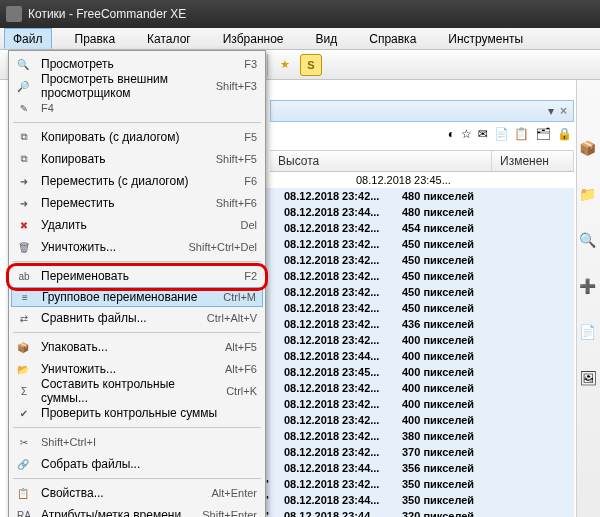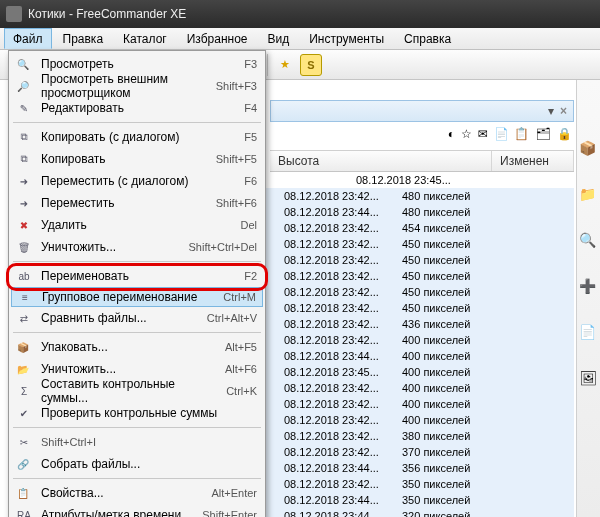--- a/index.html
+++ b/index.html
@@ -24,21 +24,21 @@
     gap: 6px;
   }
   .titlebar .app-icon { width: 16px; height: 16px; background:#777; border-radius:2px;}
   .menubar {
     height: 22px;
     background: linear-gradient(#f7f7f7,#e9e9e9);
     border-bottom: 1px solid #c0c0c0;
     display: flex;
     align-items: stretch;
     padding-left: 4px;
-    gap: 2px;
+    gap: 14px;
   }
   .menubar .menu-item {
     padding: 3px 8px;
     border: 1px solid transparent;
     cursor: default;
   }
   .menubar .menu-item.active {
     background:#cde6f7;
     border:1px solid #7ab6e0;
     border-bottom:1px solid #cde6f7;
@@ -97,21 +97,21 @@
     display:flex;
     align-items:center;
     font-size:11px;
     white-space:nowrap;
   }
   .row .c-icon{width:18px;display:flex;justify-content:center;}
   .row .c-name{width:178px;overflow:hidden;text-overflow:ellipsis;}
   .row .c-type{width:76px;padding-left:4px;}
   .row .c-mod{width:118px;padding-left:4px;}
   .row .c-h{width:100px;padding-left:4px;}
-  .row.sel{background:#e6f0fb;}
+  .row.sel{background:#e6f0fb;font-weight:bold;}
   .row.sel .c-type,.row.sel .c-mod,.row.sel .c-h{background:#e6f0fb;}
   .fi{width:14px;height:12px;border:1px solid #999;background:#fff;position:relative;}
   .fi.gif{background:linear-gradient(#7aa9e6,#b9d3f3);border-color:#5a8bd0;}
   
   .dropdown{
     position:absolute;
     top:50px; left:8px;
     width:258px;
     background:#f4f4f4;
     border:1px solid #9a9a9a;
@@ -161,22 +161,22 @@
   <span class="app-icon"></span>
   <span>Котики - FreeCommander XE</span>
 </div>
 
 <div class="menubar" id="menubar">
     <div class="menu-item active">Файл</div>
     <div class="menu-item">Правка</div>
     <div class="menu-item">Каталог</div>
     <div class="menu-item">Избранное</div>
     <div class="menu-item">Вид</div>
+    <div class="menu-item">Справка</div>
     <div class="menu-item">Инструменты</div>
-    <div class="menu-item">Справка</div>
   </div>
 
 <div class="toolbar" id="toolbar">
     <div class="tbtn">
       <span class="g" style="color:#1a73c4">◀</span>
     </div>
     <div class="tbtn">
       <span class="g" style="color:#1a73c4">▶</span>
     </div>
     <div class="tbsep"></div>
@@ -410,21 +410,20 @@
       <span class="dlabel">Просмотреть</span>
       <span class="dshort">F3</span>
     </div>
     <div class="ditem">
       <span class="dicon" style="color: rgb(85, 85, 102); font-size: 10px;">🔎</span>
       <span class="dlabel">Просмотреть внешним просмотрщиком</span>
       <span class="dshort">Shift+F3</span>
     </div>
     <div class="ditem">
       <span class="dicon" style="color: rgb(85, 85, 102); font-size: 10px;">✎</span>
-      <span class="dlabel">Редактировать</span>
       <span class="dshort">F4</span>
     </div>
     <div class="dsep"></div>
     <div class="ditem">
       <span class="dicon" style="color: rgb(85, 85, 102); font-size: 10px;">⧉</span>
       <span class="dlabel">Копировать (с диалогом)</span>
       <span class="dshort">F5</span>
     </div>
     <div class="ditem">
       <span class="dicon" style="color: rgb(85, 85, 102); font-size: 10px;">⧉</span>

